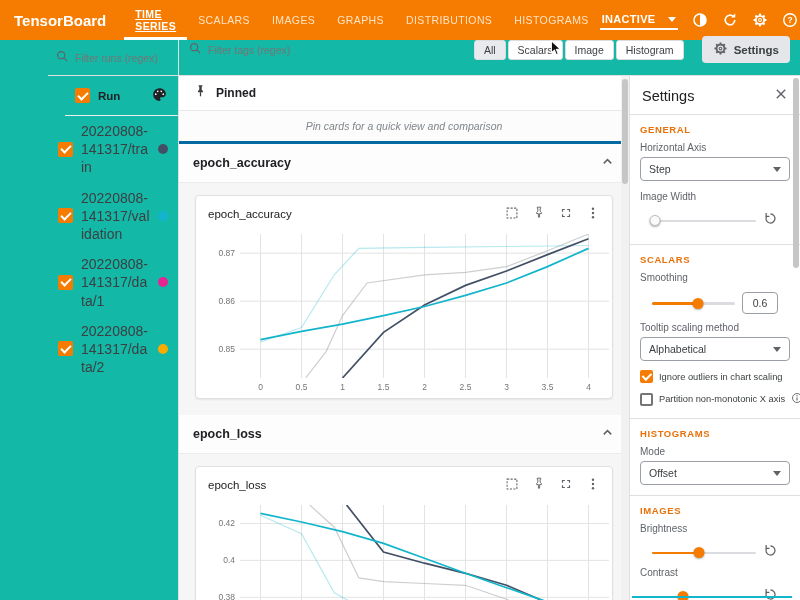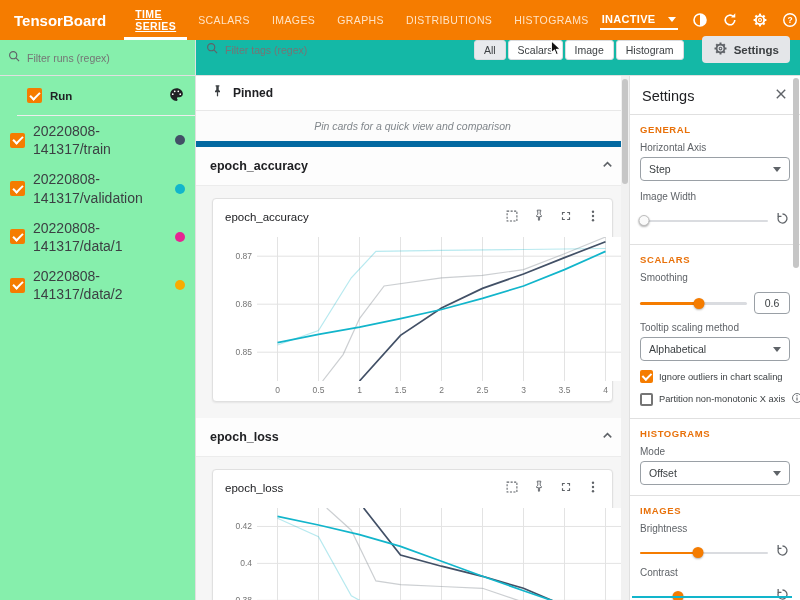--- a/index.html
+++ b/index.html
@@ -14,21 +14,21 @@
   .tab.active{color:#fff;font-weight:bold;border-bottom:3px solid #fff;text-decoration:underline;}
   .header-right{margin-left:auto;display:flex;align-items:center;gap:14px;padding-right:14px;}
   .status{display:flex;align-items:center;justify-content:space-between;width:78px;border-bottom:2px solid #fff;padding:3px 2px;font-size:11px;font-weight:bold;letter-spacing:.3px;}
   .caret-w{width:0;height:0;border-left:4px solid transparent;border-right:4px solid transparent;border-top:5px solid #fff;}
   .hicon{display:inline-flex;align-items:center;}
 
   
   .app-row{display:flex;height:560px;}
 
   
-  .runs-sidebar{width:196px;border-right:1px solid #e0e0e0;display:flex;flex-direction:column;background:#86efac;}
+  .runs-sidebar{width:179px;border-right:1px solid #e0e0e0;display:flex;flex-direction:column;background:#14b8a6;padding-left:48px;}
   .search-row{height:36px;min-height:36px;border-bottom:1px solid #e0e0e0;display:flex;align-items:center;padding:0 8px;gap:6px;}
   .search-row input{border:none;outline:none;font-size:10.5px;color:#444;flex:1;min-width:0;background:transparent;}
   .run-header{display:flex;align-items:center;gap:8px;padding:10px 10px;border-bottom:1px solid #ededed;font-size:11.5px;color:#202124;font-weight:bold;margin-left:17px;}
   .run-header .sp{margin-left:auto;}
   .run-row{display:flex;align-items:center;gap:8px;padding:6px 10px;font-size:14px;color:#3c4043;line-height:1.3;}
   .run-row .lbl{flex:1;word-break:break-word;}
   .dot{width:10px;height:10px;border-radius:50%;flex:none;}
   .cb{width:15px;height:15px;border-radius:2px;flex:none;position:relative;}
   .cb.checked{background:#f57c00;}
   .cb.checked::after{content:"";position:absolute;left:4.5px;top:1.5px;width:4px;height:8px;border:solid #fff;border-width:0 2px 2px 0;transform:rotate(45deg);}
@@ -43,41 +43,41 @@
   .chips{display:flex;gap:2px;margin-left:auto;}
   .chip{border:1px solid #dadce0;border-radius:3px;padding:3px 9px;font-size:10.5px;color:#3c4043;background:#fff;cursor:pointer;}
   .chip.active{background:#e8eaed;}
   .settings-btn{display:flex;align-items:center;gap:6px;background:#e4e6e9;border-radius:4px;padding:5px 11px;font-size:11.5px;font-weight:bold;color:#3c4043;margin-left:12px;margin-right:2px;cursor:pointer;white-space:nowrap;}
 
   .content-row{flex:1;display:flex;min-height:0;justify-content:flex-end;}
 
   
   .cards-area{flex:1;position:relative;background:#f6f6f6;overflow:hidden;border-right:1px solid #e0e0e0;min-width:0;}
   .pinned-bar{background:#fff;display:flex;align-items:center;gap:8px;padding:8px 14px;border-bottom:1px solid #e8e8e8;font-size:12px;font-weight:bold;color:#202124;}
-  .pin-hint{font-size:10.5px;font-style:italic;color:#80868b;text-align:center;padding:9px 8px;border-bottom:6px solid #0369a1;background:#fcfcfc;}
+  .pin-hint{font-size:10.5px;font-style:italic;color:#80868b;text-align:center;padding:9px 8px;border-bottom:3px solid #0369a1;background:#fcfcfc;}
   .section-header{display:flex;align-items:center;justify-content:space-between;padding:10px 14px;font-size:12.5px;font-weight:bold;color:#202124;background:#fdfdfd;border-bottom:1px solid #ececec;}
   .card{background:#fff;border:1px solid #e0e0e0;border-radius:4px;margin:12px 16px 16px;padding:8px 10px 2px;box-shadow:0 1px 2px rgba(0,0,0,.07);}
   .card-header{display:flex;align-items:center;font-size:11.5px;color:#202124;padding:2px 2px 6px;}
   .card-icons{margin-left:auto;display:flex;gap:13px;align-items:center;}
   .chart{width:100%;height:168px;}
 
   
   .vscroll{position:absolute;top:0;right:0;width:8px;height:100%;background:#f1f1f1;}
   .vthumb{position:absolute;right:1px;width:6px;border-radius:3px;background:#c6c6c6;}
 
   
   .settings-panel{width:170px;background:#fff;position:relative;overflow:hidden;}
   .sp-header{display:flex;align-items:center;justify-content:space-between;padding:11px 12px 9px;border-bottom:1px solid #e0e0e0;}
   .sp-title{font-size:14.5px;color:#202124;}
   .sp-section{padding:9px 10px 10px;border-bottom:1px solid #e0e0e0;}
   .sp-label{font-size:9.5px;font-weight:bold;color:#e8710a;letter-spacing:.6px;margin-bottom:7px;}
   .ctl-label{font-size:10px;color:#5f6368;margin:5px 0 4px;}
   .select{display:flex;align-items:center;justify-content:space-between;border:1px solid #9aa0a6;border-radius:4px;padding:5px 8px;font-size:10.5px;color:#3c4043;background:#fff;cursor:pointer;}
   .caret-g{width:0;height:0;border-left:4px solid transparent;border-right:4px solid transparent;border-top:5px solid #5f6368;}
-  .slider-row{display:flex;align-items:center;gap:7px;margin:9px 0 4px;}
+  .slider-row{display:flex;align-items:center;gap:7px;margin:9px 12px 4px;}
   .slider{position:relative;flex:1;height:14px;cursor:pointer;}
   .slider .track{position:absolute;top:6px;left:0;right:0;height:2.5px;background:#dadce0;border-radius:2px;}
   .slider .fill{position:absolute;top:6px;left:0;height:2.5px;background:#f57c00;border-radius:2px;}
   .slider .thumb{position:absolute;top:1.5px;width:11px;height:11px;border-radius:50%;background:#f57c00;transform:translateX(-50%);box-shadow:0 1px 2px rgba(0,0,0,.3);}
   .slider.gray .thumb{background:#fafafa;border:1px solid #bdbdbd;}
   .val-box{border:1px solid #9aa0a6;border-radius:4px;padding:4px 0;font-size:10.5px;width:36px;text-align:center;color:#3c4043;flex:none;}
   .check-row{display:flex;align-items:center;gap:6px;margin:9px 0 2px;font-size:9.3px;color:#3c4043;white-space:nowrap;}
   .teal-bar{position:absolute;bottom:2px;left:2px;right:8px;height:2px;background:#12b5cb;}
 
   .cursor{position:absolute;left:548px;top:40px;z-index:99;pointer-events:none;}

